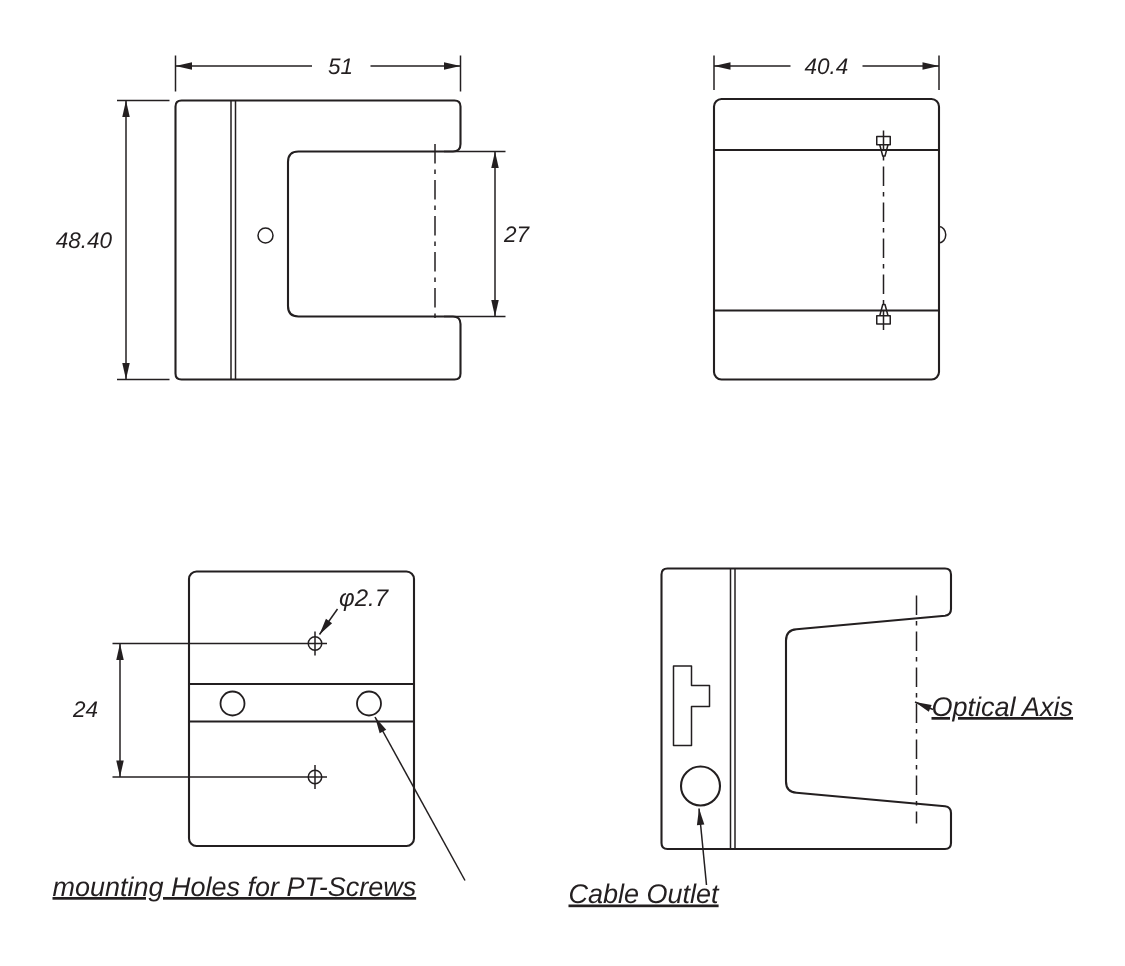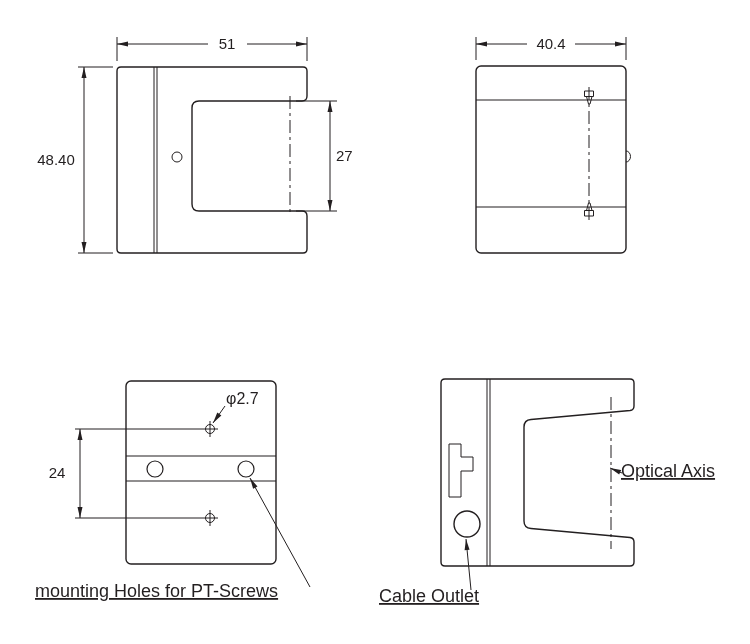--- a/index.html
+++ b/index.html
@@ -1,16 +1,16 @@
 <!DOCTYPE html>
 <html><head>
 <meta charset="utf-8">
 <style>
   html,body{margin:0;padding:0;background:#ffffff;}
-  .drawing-wrap{position:relative;width:732px;height:644px;background:#ffffff;overflow:hidden;}
+  .drawing-wrap{position:relative;width:732px;height:644px;background:#ffffff;overflow:hidden;font-style:italic;}
   svg{display:block;}
   .s{stroke:#231f20;fill:none;stroke-linecap:butt;stroke-linejoin:round;}
   .w14{stroke-width:1.4;}
   .w12{stroke-width:1.2;}
   .w1{stroke-width:1;}
   .cl{stroke-dasharray:13 4 3 4;stroke-width:1;}
   text{fill:#231f20;font-family:"Liberation Sans","DejaVu Sans",sans-serif;}
   .dim{font-size:15px;}
   .dia{font-size:16px;}
   .lbl{font-size:18px;text-decoration:underline;}

